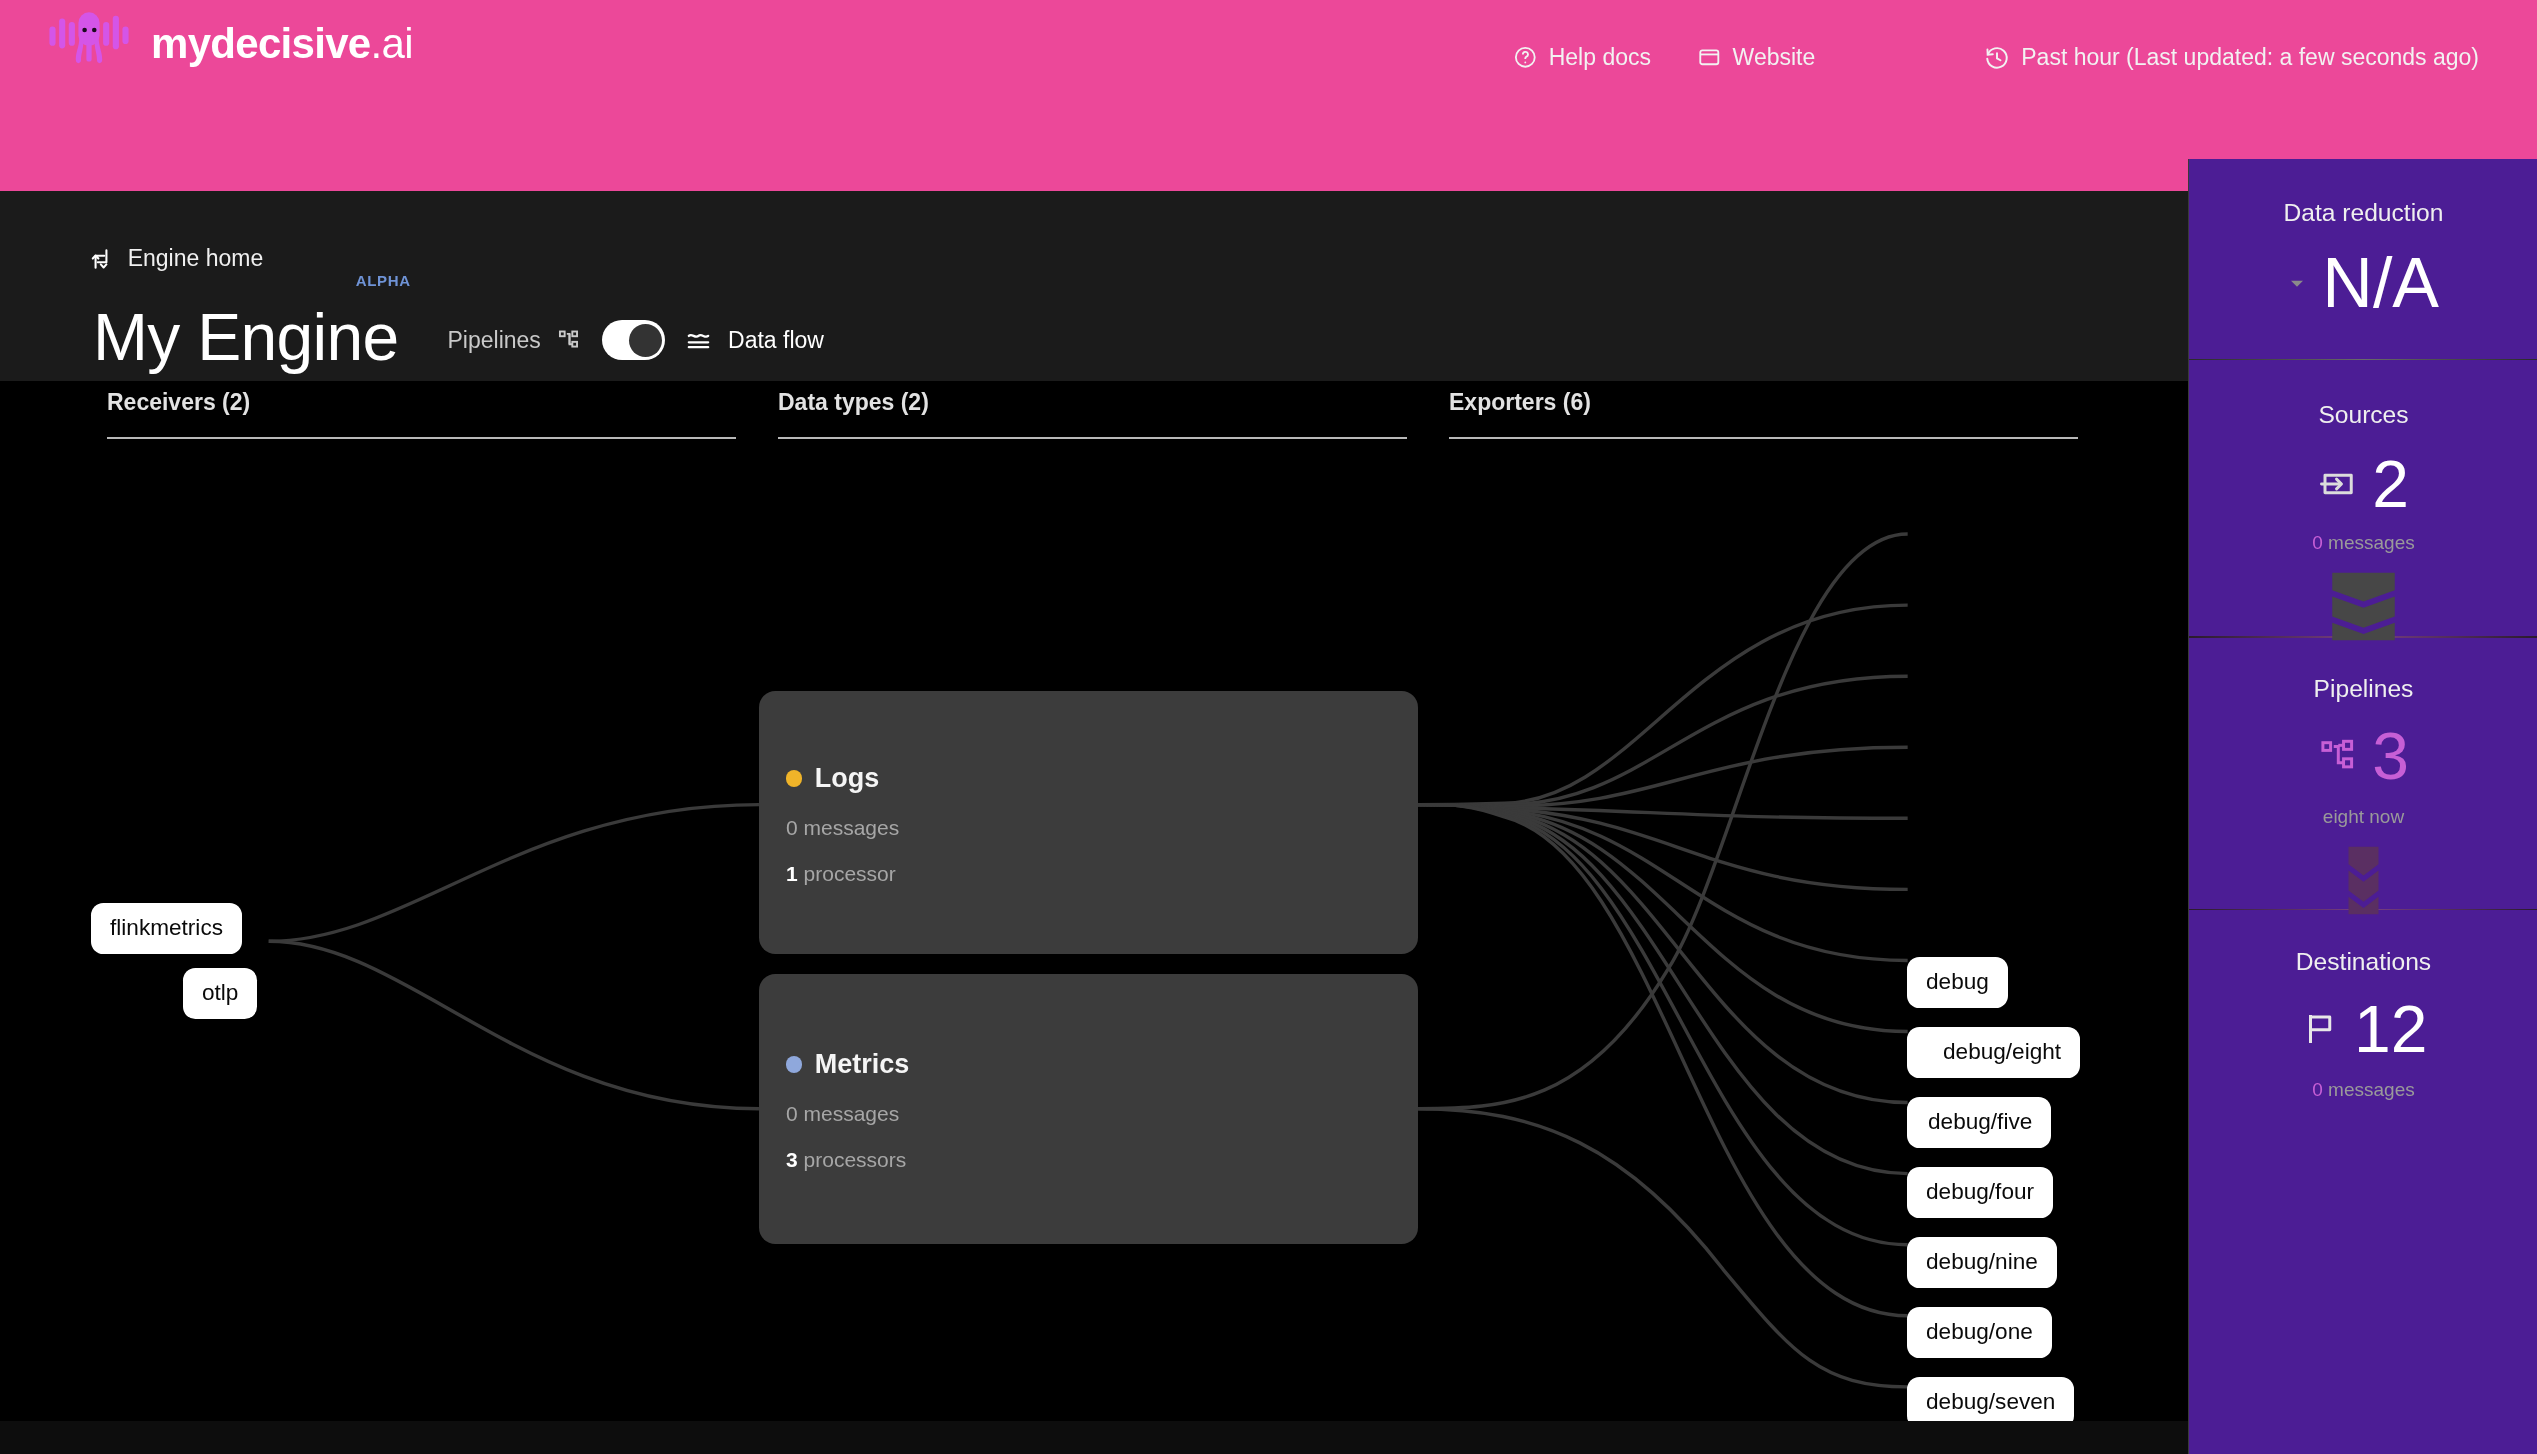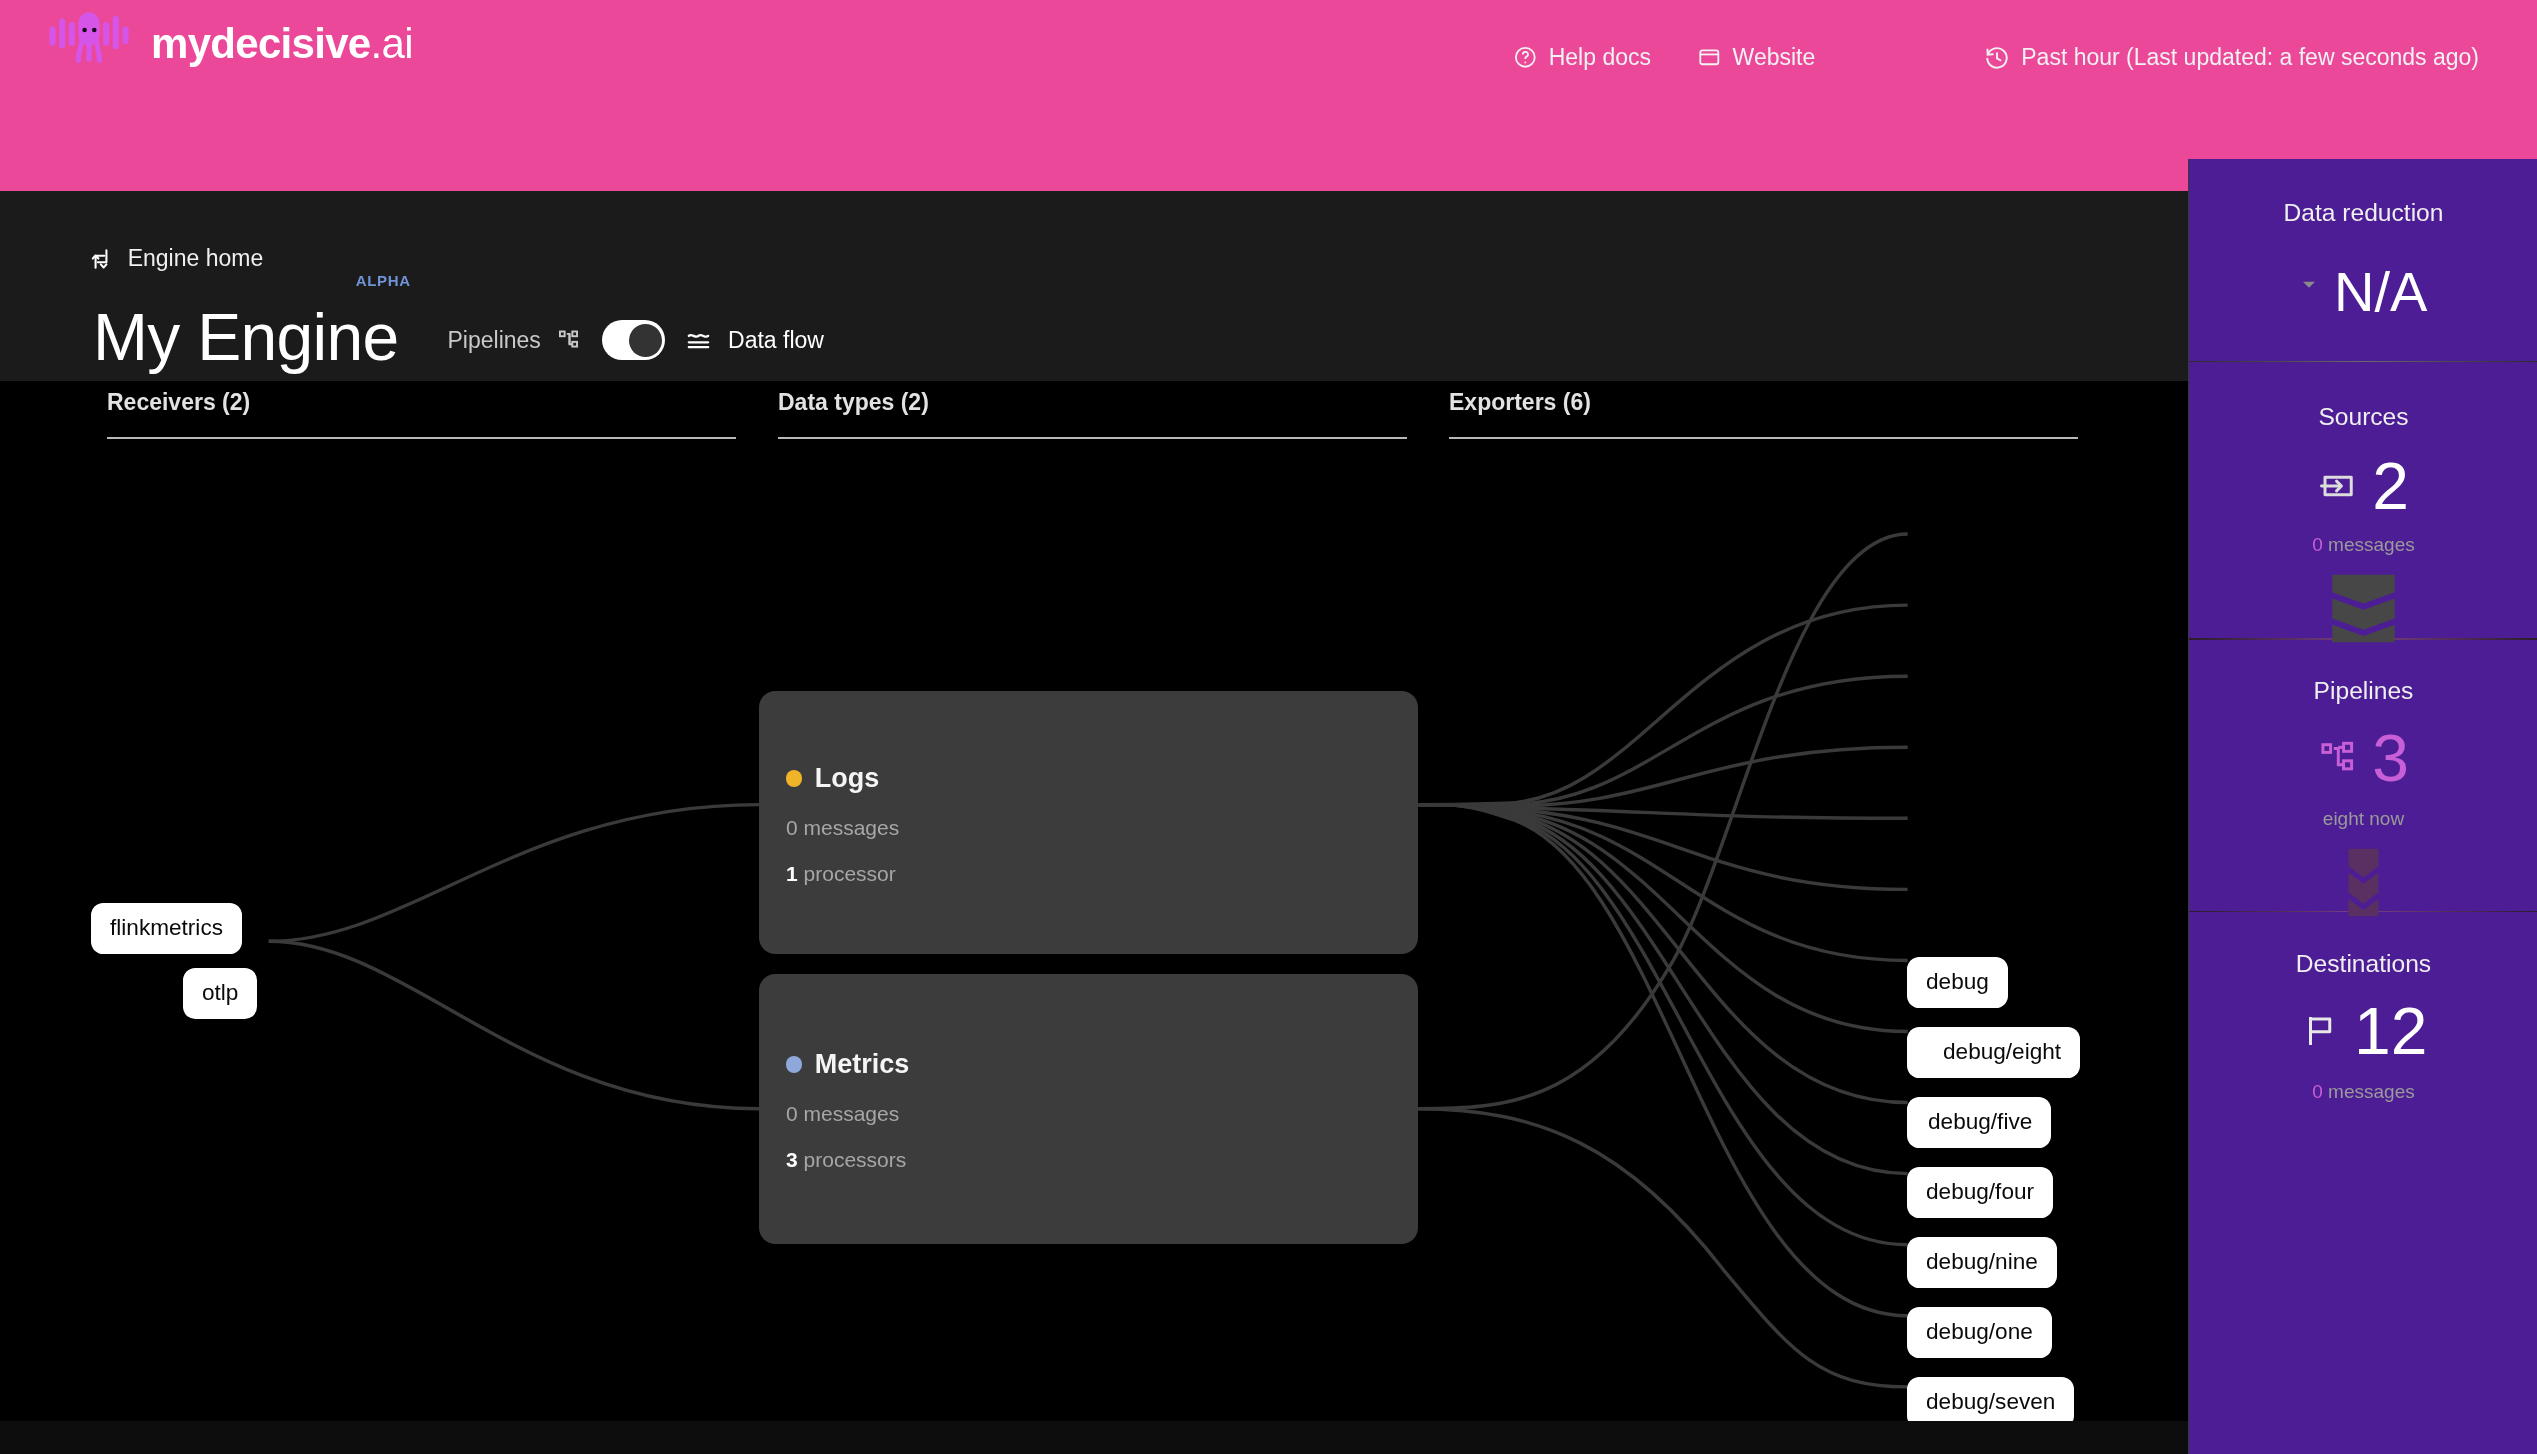--- a/index.html
+++ b/index.html
@@ -315,21 +315,21 @@
   </div>
 
   <div class="sidebar">
 
     <div class="side-sec" style="padding:40px 0 41px;">
       <div class="side-title">Data reduction</div>
       <div class="side-big" style="margin-top:20.5px; gap:16.4px;">
         <svg width="18" height="18" viewBox="0 0 24 24">
             <polygon points="4,9 20,9 12,17" fill="#8a8a8a"></polygon>
           </svg>
-        <span class="num" style="font-size:56px;margin-top:16px;">N/A</span>
+        <span class="num" style="font-size:70px;">N/A</span>
       </div>
     </div>
     <div class="side-div"></div>
 
     <div class="side-sec" style="padding:41px 0 0;">
       <div class="side-title">Sources</div>
       <div class="side-big" style="margin-top:22px;">
         <svg width="42" height="42" viewBox="0 0 24 24" fill="none" stroke="#dcdcdc" stroke-width="1.7" stroke-linecap="round" stroke-linejoin="round">
           <rect x="4" y="7" width="15" height="10"></rect>
           <path d="M2 12h11"></path>

